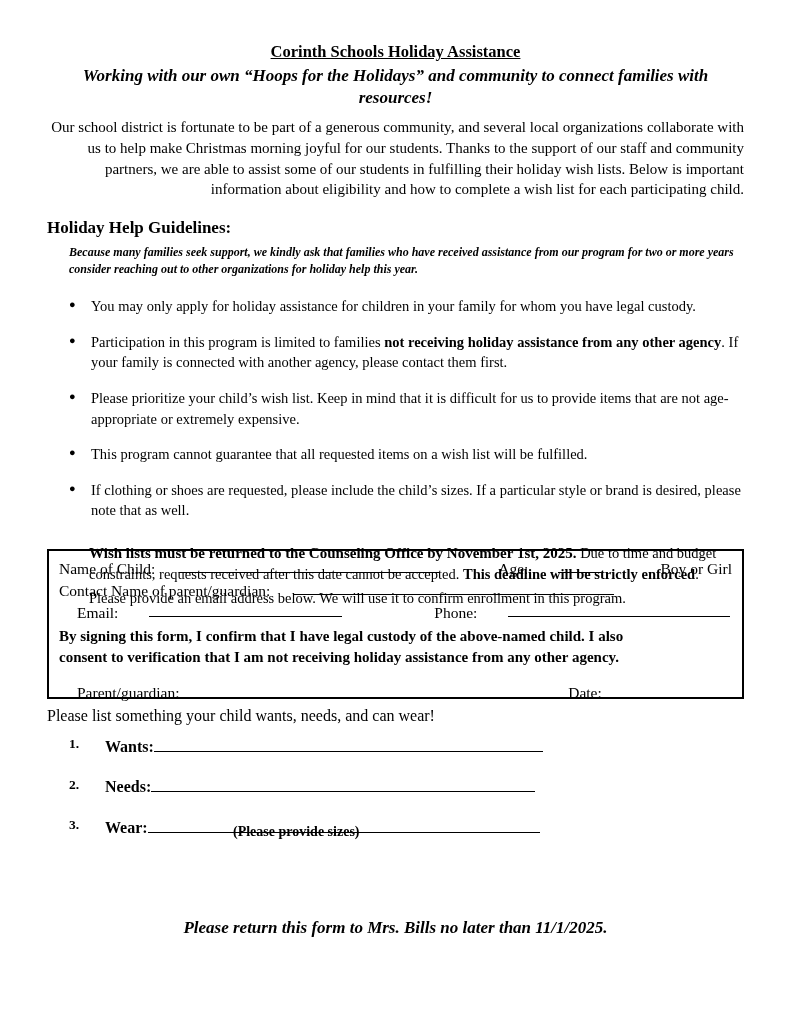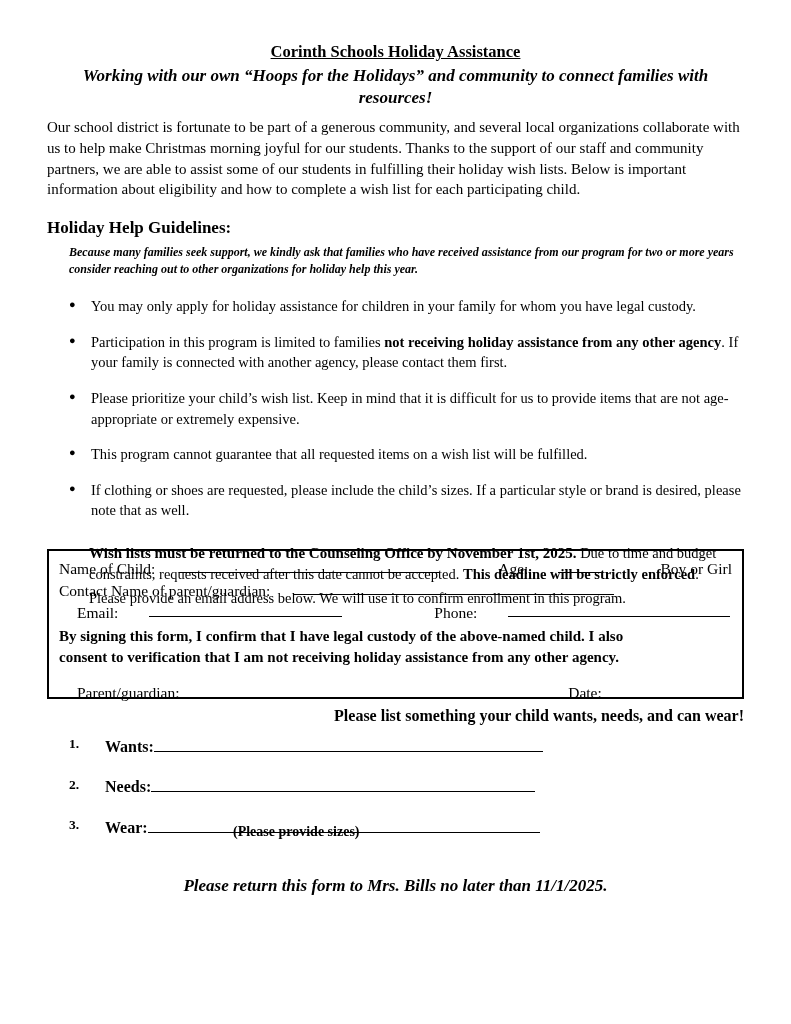--- a/index.html
+++ b/index.html
@@ -45,21 +45,21 @@
     font-style: italic;
     line-height: 1.3;
     margin: 0 0 8px 0;
     padding: 0 18px;
   }
 
   
   .intro {
     font-size: 15px;
     line-height: 1.39;
-    text-align: left;
+    text-align: right;
     margin: 0 0 2px 0;
   }
   .section-heading {
     font-size: 17px;
     font-weight: bold;
     margin: 18px 0 6px 0;
   }
   .note-italic {
     font-size: 12px;
     font-weight: bold;
@@ -150,23 +150,23 @@
     margin-top: 15px;
     padding-left: 18px;
   }
 
   
   .wish-heading {
     position: absolute;
     top: 665px;
     left: 0;
     width: 697px;
-    text-align: right;
+    text-align: left;
     font-size: 16px;
-    font-weight: bold;
+    font-weight: normal;
   }
   ol.wish {
     position: absolute;
     top: 694px;
     left: 0;
     width: 697px;
     list-style: none;
     margin: 0;
     padding: 0;
   }
@@ -198,21 +198,21 @@
   .sizes-note {
     position: absolute;
     top: 782px;
     left: 186px;
     font-size: 14px;
     font-weight: bold;
   }
 
   .return-note {
     position: absolute;
-    top: 834px;
+    top: 876px;
     left: 0;
     width: 697px;
     text-align: center;
     font-size: 17px;
     font-weight: bold;
     font-style: italic;
   }
 </style>
 </head>
 <body>

